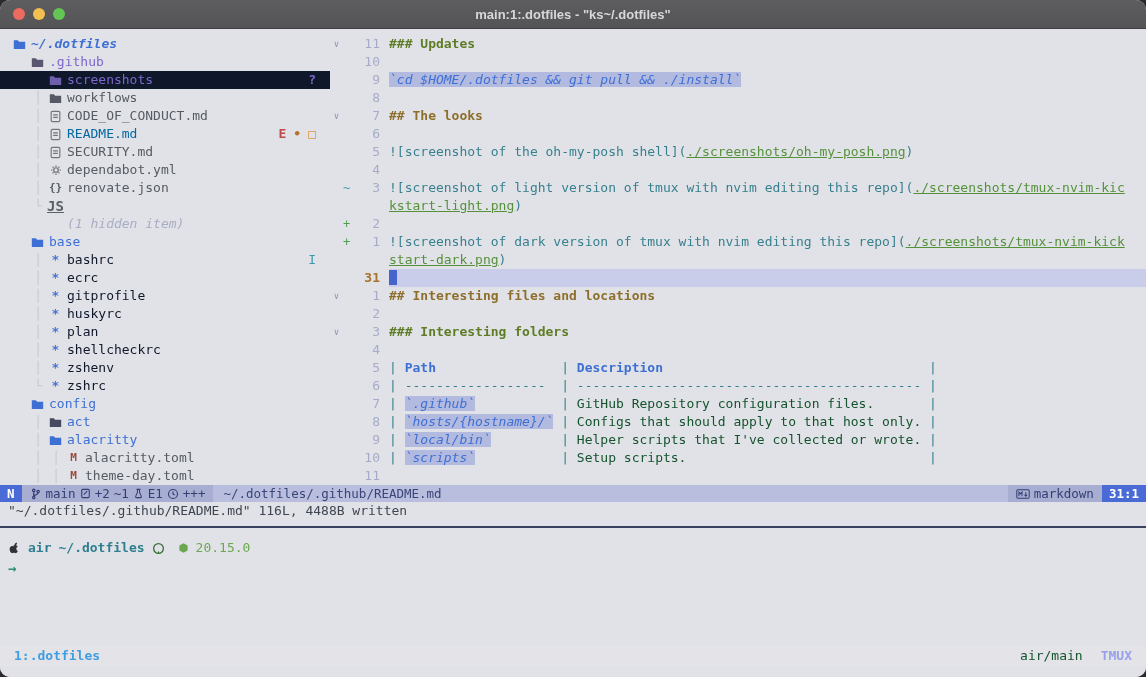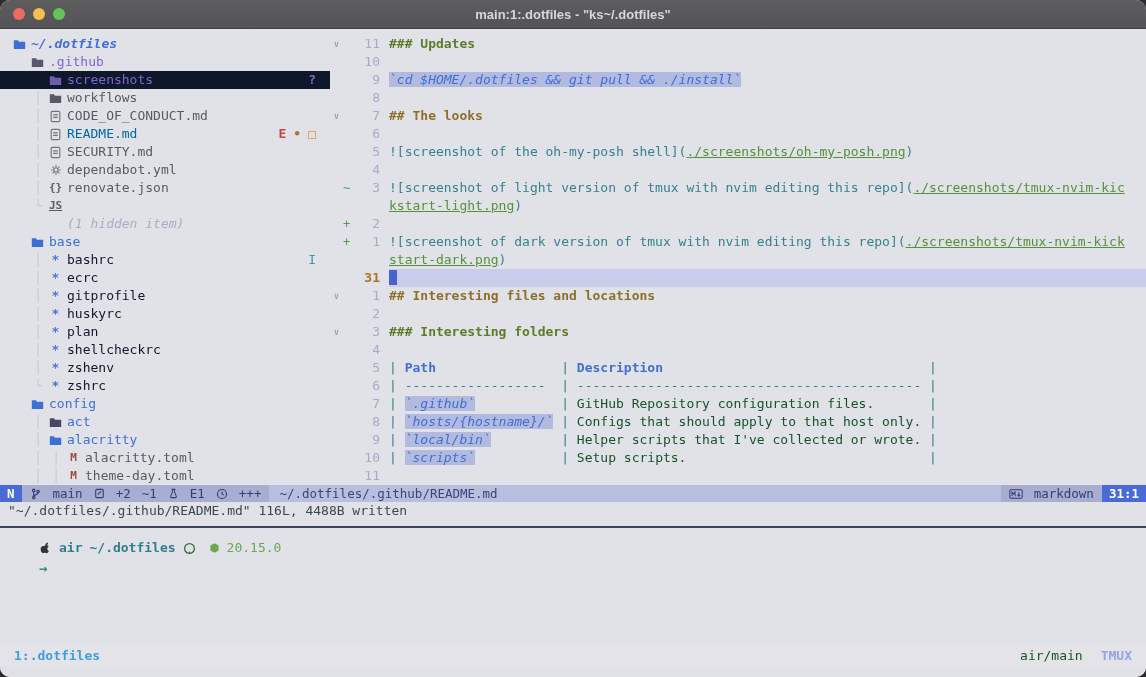--- a/index.html
+++ b/index.html
@@ -54,27 +54,27 @@
   .s-pipe{color:#37808e;}
   .s-th{color:#3e6fd4;font-weight:bold;}
   .s-desc{color:#14532d;}
   .s-code{color:#3e6fd4;background:#b3badf;font-style:italic;}
   .s-plain{color:#565b63;}
   .cursor{display:inline-block;width:8px;height:15px;background:#4565cd;vertical-align:-3px;}
   
   .statusline{height:17px;display:flex;font-size:12.5px;line-height:17px;}
   .sl-neotree{width:330px;flex:none;background:#d9dadf;color:#4a6fd0;padding-left:8px;box-sizing:border-box;}
   .sl-block{background:#4a6bd6;color:#fff;font-weight:bold;padding:0 7px;flex:none;}
-  .sl-seg{background:#a8add2;color:#333f73;display:flex;align-items:center;gap:11px;padding:0 8px;flex:none;}
+  .sl-seg{background:#a8add2;color:#333f73;display:flex;align-items:center;gap:4px;padding:0 8px;flex:none;}
   .sl-file{background:#b9bedf;color:#3a4578;flex:1;padding:0 10px;}
   .sl-seg svg{flex:none;}
   
   .cmdline{height:19px;padding-left:8px;color:#3f4652;}
   .psep{height:2px;background:#3b4161;margin-top:5px;}
-  .shell{padding:10px 0 0 8px;margin-left:31px;}
+  .shell{padding:10px 0 0 8px;}
   .pline{height:20px;display:flex;align-items:center;gap:7px;}
   .p-host{color:#2e7f8f;font-weight:bold;}
   .p-cwd{color:#2e7f8f;font-weight:bold;}
   .p-ver{color:#6aa84f;}
   .p-arrow{color:#2f8f6f;font-weight:bold;font-size:14px;}
   .filler{flex:1;}
   
   .tmuxbar{height:20px;display:flex;align-items:center;padding:0 14px;margin-bottom:11px;background:#e3e3e8;}
   .tm-win{color:#3f9ee2;font-weight:bold;}
   .tm-right{margin-left:auto;display:flex;gap:18px;align-items:center;}
@@ -190,21 +190,21 @@
           </div>
           <div class="trow">
             <span class="sp"></span>
             <span class="sp">│</span>
             <span class="ticon txt" style="color: rgb(90, 95, 102);">{}</span>
             <span class="tlabel c-gray">renovate.json</span>
           </div>
           <div class="trow">
             <span class="sp"></span>
             <span class="sp">└</span>
-            <span class="ticon txt" style="color: rgb(90, 95, 102); font-size: 11px; text-decoration: underline;">JS</span>
+            <span class="ticon txt" style="color: rgb(90, 95, 102); font-size: 14px; text-decoration: underline;">JS</span>
           </div>
           <div class="trow">
             <span class="sp"></span>
             <span class="sp"></span>
             <span class="ticon"></span>
             <span class="tlabel c-hidden">(1 hidden item)</span>
           </div>
           <div class="trow">
             <span class="sp"></span>
             <span class="ticon" style="color: rgb(62, 111, 212);">

